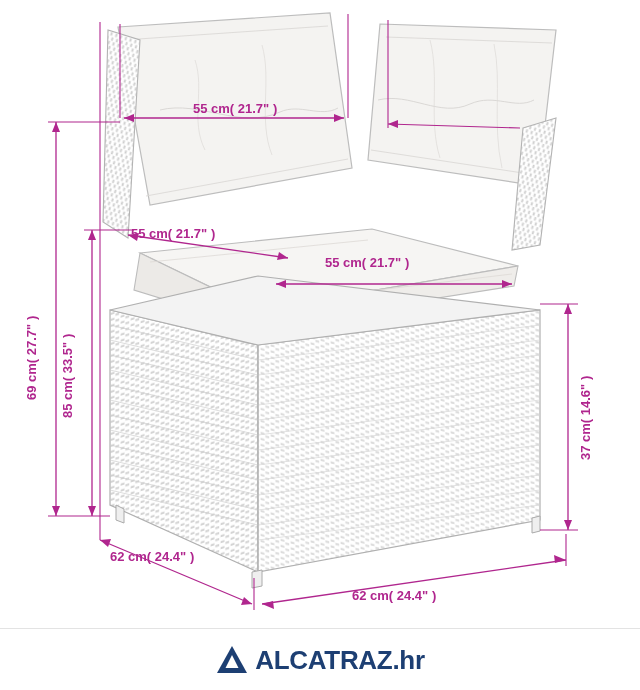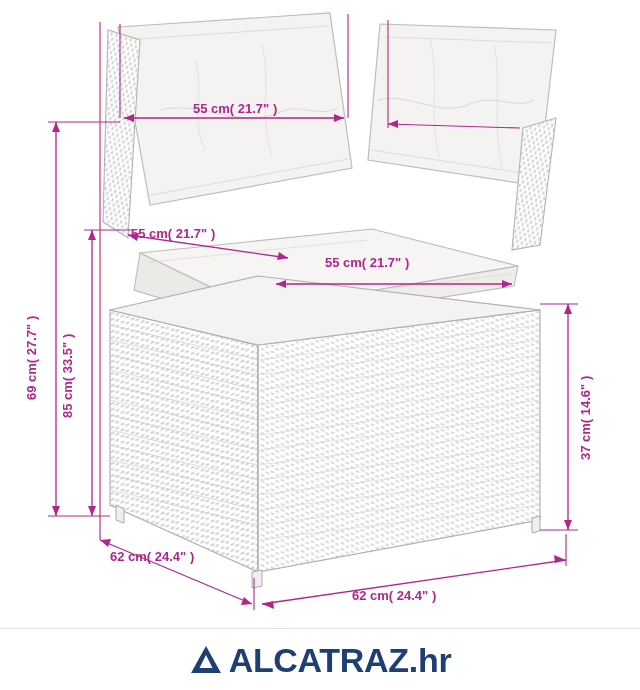--- a/index.html
+++ b/index.html
@@ -61,21 +61,21 @@
     display: flex;
     align-items: center;
     justify-content: center;
     gap: 6px;
   }
   #brand-mark {
     display: block;
   }
   #brand-text {
     font-family: "Liberation Sans", sans-serif;
-    font-size: 34px;
+    font-size: 26px;
     font-weight: bold;
     color: #1d3f73;
     letter-spacing: -0.3px;
     line-height: 1;
   }
   #brand-text .tld {
     color: #1d3f73;
   }
 </style>
 </head>

